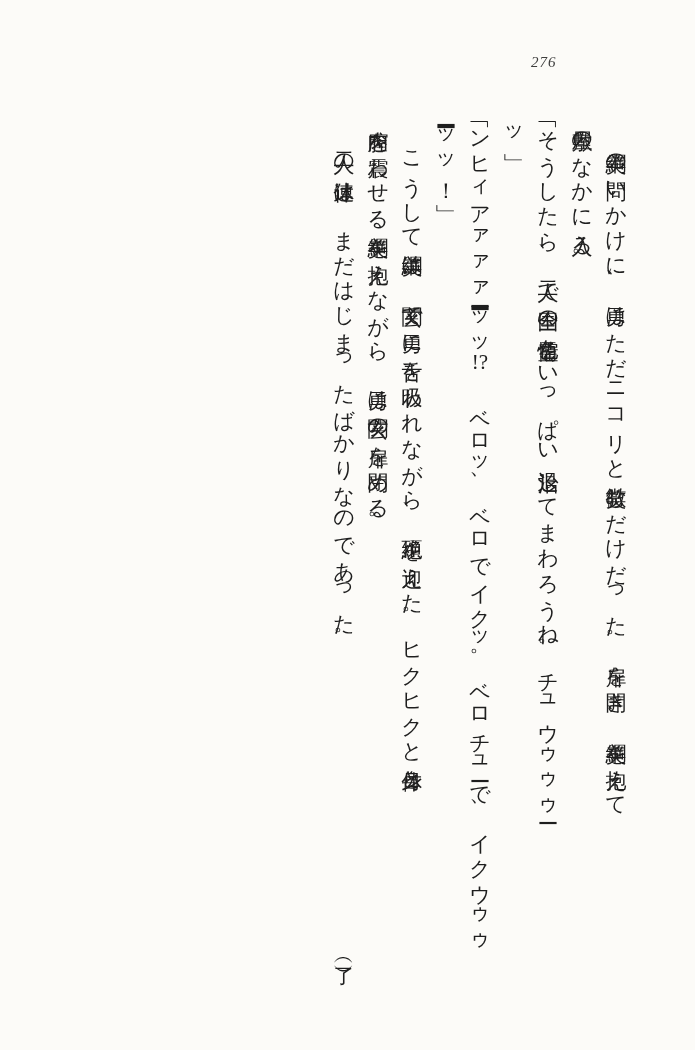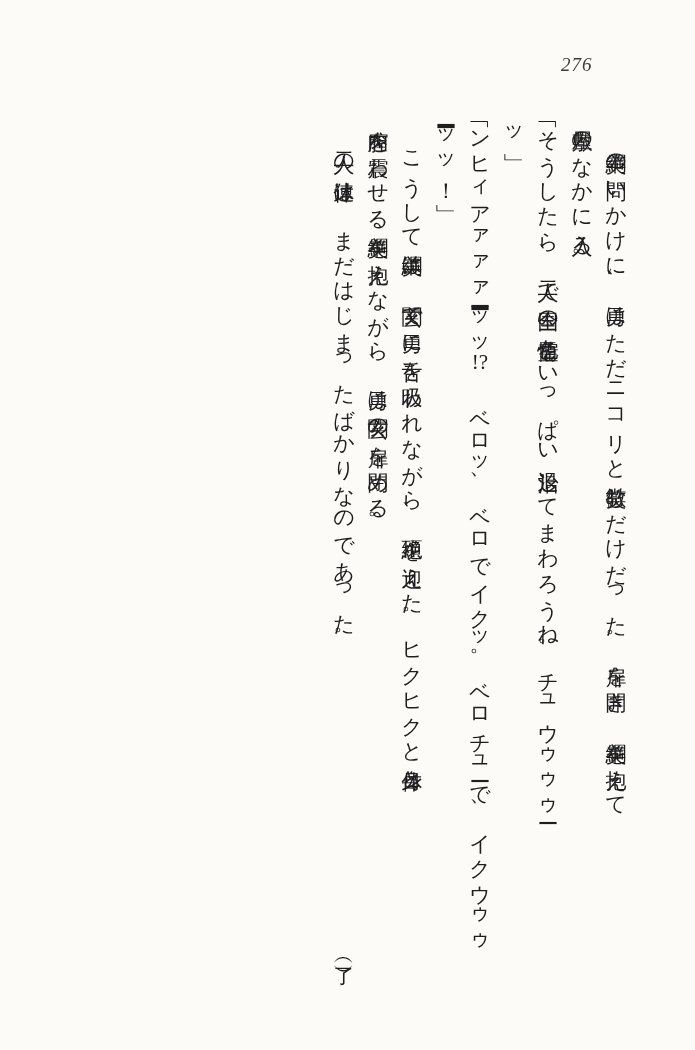--- a/index.html
+++ b/index.html
@@ -15,22 +15,22 @@
     color: #1e1e1e;
     position: relative;
   }
   .book-page {
     position: absolute;
     inset: 0;
   }
   .page-number {
     position: absolute;
     top: 54px;
-    left: 561px;
-    font-size: 19px;
+    left: 531px;
+    font-size: 15px;
     font-style: italic;
     color: #3d3d3d;
     letter-spacing: 1px;
   }
   .text-block {
     position: absolute;
     top: 114px;
     right: 62px;
     height: 840px;
     writing-mode: vertical-rl;

